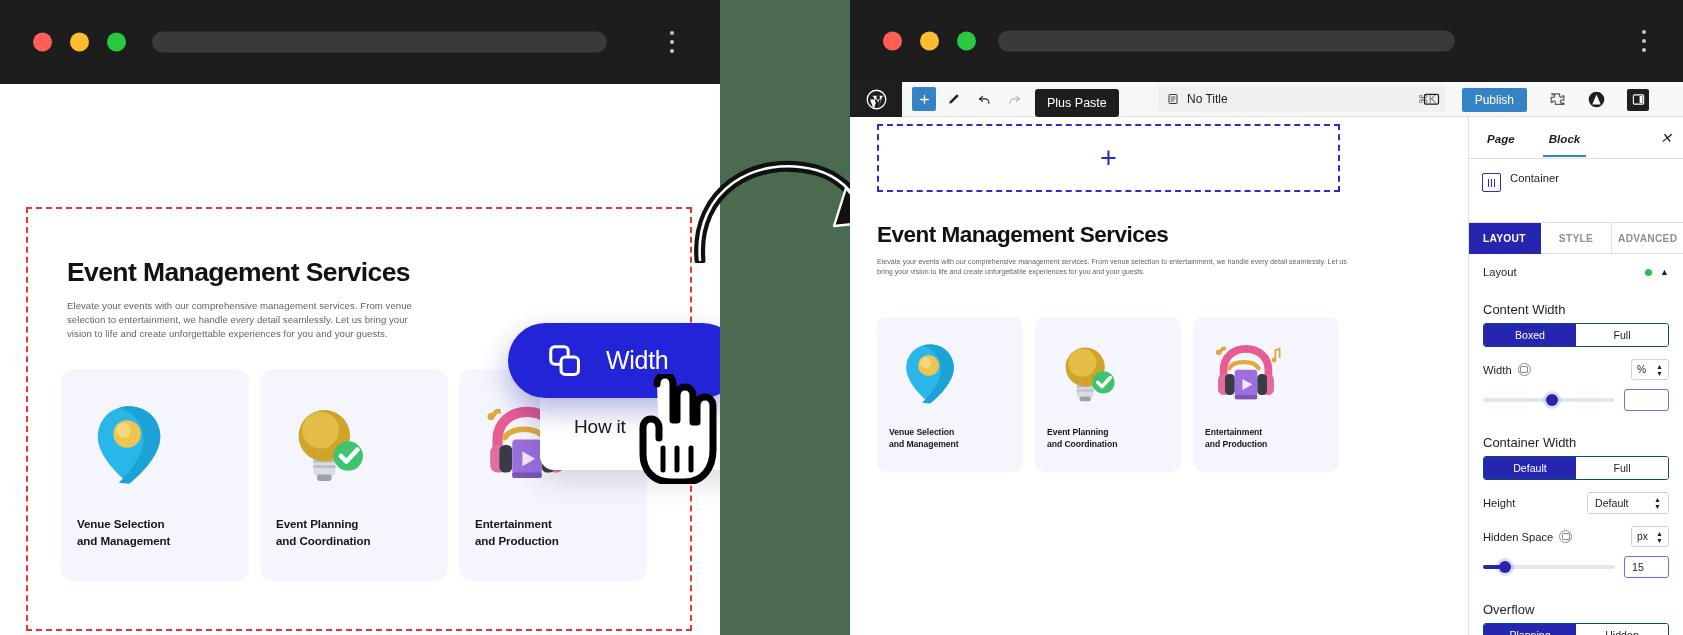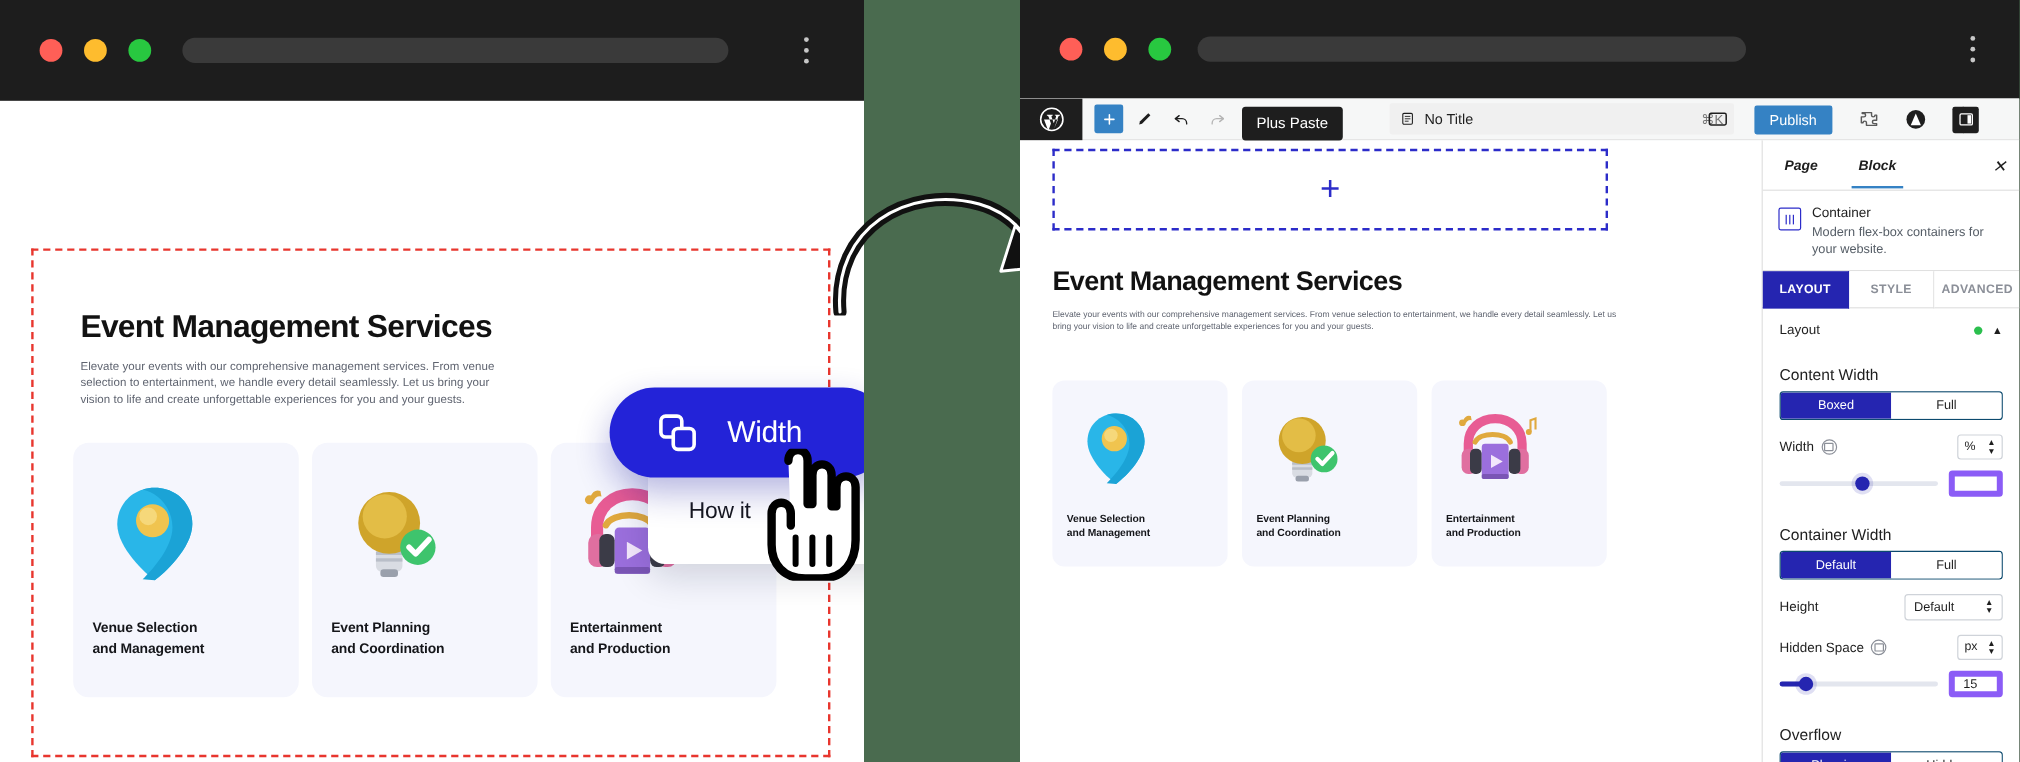--- a/index.html
+++ b/index.html
@@ -116,21 +116,21 @@
              background: #fff; border-left: 1px solid #e0e0e0; }
   .side-tabs { height: 42px; display: flex; align-items: center; padding: 0 12px;
                border-bottom: 1px solid #e0e0e0; position: relative; font-style: italic; }
   .side-tab { font-size: 11.6px; font-weight: 700; color: #1e1e1e; padding: 12px 6px 11px; position: relative; }
   .side-tab.page { margin-right: 22px; color: #1e1e1e; }
   .side-tab.active::after { content: ""; position: absolute; left: 0; right: 0; bottom: -1px;
                             height: 2px; background: #3582c4; }
   .side-close { position: absolute; right: 11px; top: 50%; transform: translateY(-50%);
                 font-size: 14px; color: #1e1e1e; line-height: 1; }
 
-  .blockinfo { padding: 13px 14px 10px 13px; border-bottom: 1px solid #e0e0e0; display: flex; gap: 9px; }
+  .blockinfo { padding: 13px 14px 30px 13px; border-bottom: 1px solid #e0e0e0; display: flex; gap: 9px; }
   .bi-icon { width: 19px; height: 19px; border: 1.5px solid #2c2cc9; border-radius: 2px; flex: none;
              display: flex; align-items: center; justify-content: center; gap: 1.5px; margin-top: 1px; }
   .bi-icon i { width: 1.5px; height: 8px; background: #2c2cc9; display: block; }
   .bi-name { font-size: 11.3px; color: #1e1e1e; margin-bottom: 3px; }
   .bi-desc { font-size: 10.6px; color: #555d66; line-height: 14px; }
 
   .seg3 { display: flex; height: 31px; }
   .seg3 > div { flex: 1; display: flex; align-items: center; justify-content: center;
                 font-size: 10.2px; font-weight: 700; letter-spacing: .3px; color: #8b8f98;
                 background: #fff; border-bottom: 1px solid #e0e0e0; border-right: 1px solid #e0e0e0; }
@@ -155,21 +155,21 @@
              display: flex; align-items: center; justify-content: space-between; padding: 0 5px;
              font-size: 10.3px; color: #1e1e1e; gap: 5px; }
   .updown { font-size: 7px; line-height: 7px; color: #1e1e1e; }
 
   .slider-row { display: flex; align-items: center; gap: 9px; margin-top: 9px; }
   .track { position: relative; flex: 1; height: 4px; border-radius: 2px; background: #e3e6ee; }
   .track .fill { position: absolute; left: 0; top: 0; bottom: 0; border-radius: 2px; background: #2525b0; }
   .track .knob { position: absolute; top: 50%; transform: translate(-50%,-50%);
                  width: 12px; height: 12px; border-radius: 50%; background: #2525b0;
                  box-shadow: 0 0 0 3px rgba(37,37,176,.15); }
-  .numbox { width: 45px; height: 22px; border: 5px solid #8b5cf6; border-radius: 3px;
+  .numbox { width: 45px; height: 22px; border: 1px solid #8b5cf6; border-radius: 3px;
             display: flex; align-items: center; padding-left: 7px; font-size: 10.6px; color: #1e1e1e; }
   .selbox { width: 82px; height: 22px; border: 1px solid #cfd3d9; border-radius: 3px;
             display: flex; align-items: center; justify-content: space-between; padding: 0 7px;
             font-size: 10.6px; color: #1e1e1e; }
   .sec-lbl { font-size: 13px; color: #1e1e1e; margin-top: 24px; }
 </style>
 </head>
 <body>
 
 <div class="stage">
@@ -443,21 +443,20 @@
         </div>
 
         <div class="blockinfo">
           <div class="bi-icon">
               <i></i>
               <i></i>
               <i></i>
             </div>
           <div>
             <div class="bi-name">Container</div>
-            <div class="bi-desc">Modern flex-box containers for your website.</div>
           </div>
         </div>
 
         <div class="seg3">
           <div class="on">LAYOUT</div>
           <div>STYLE</div>
           <div>ADVANCED</div>
         </div>
 
         <div class="ctl">

